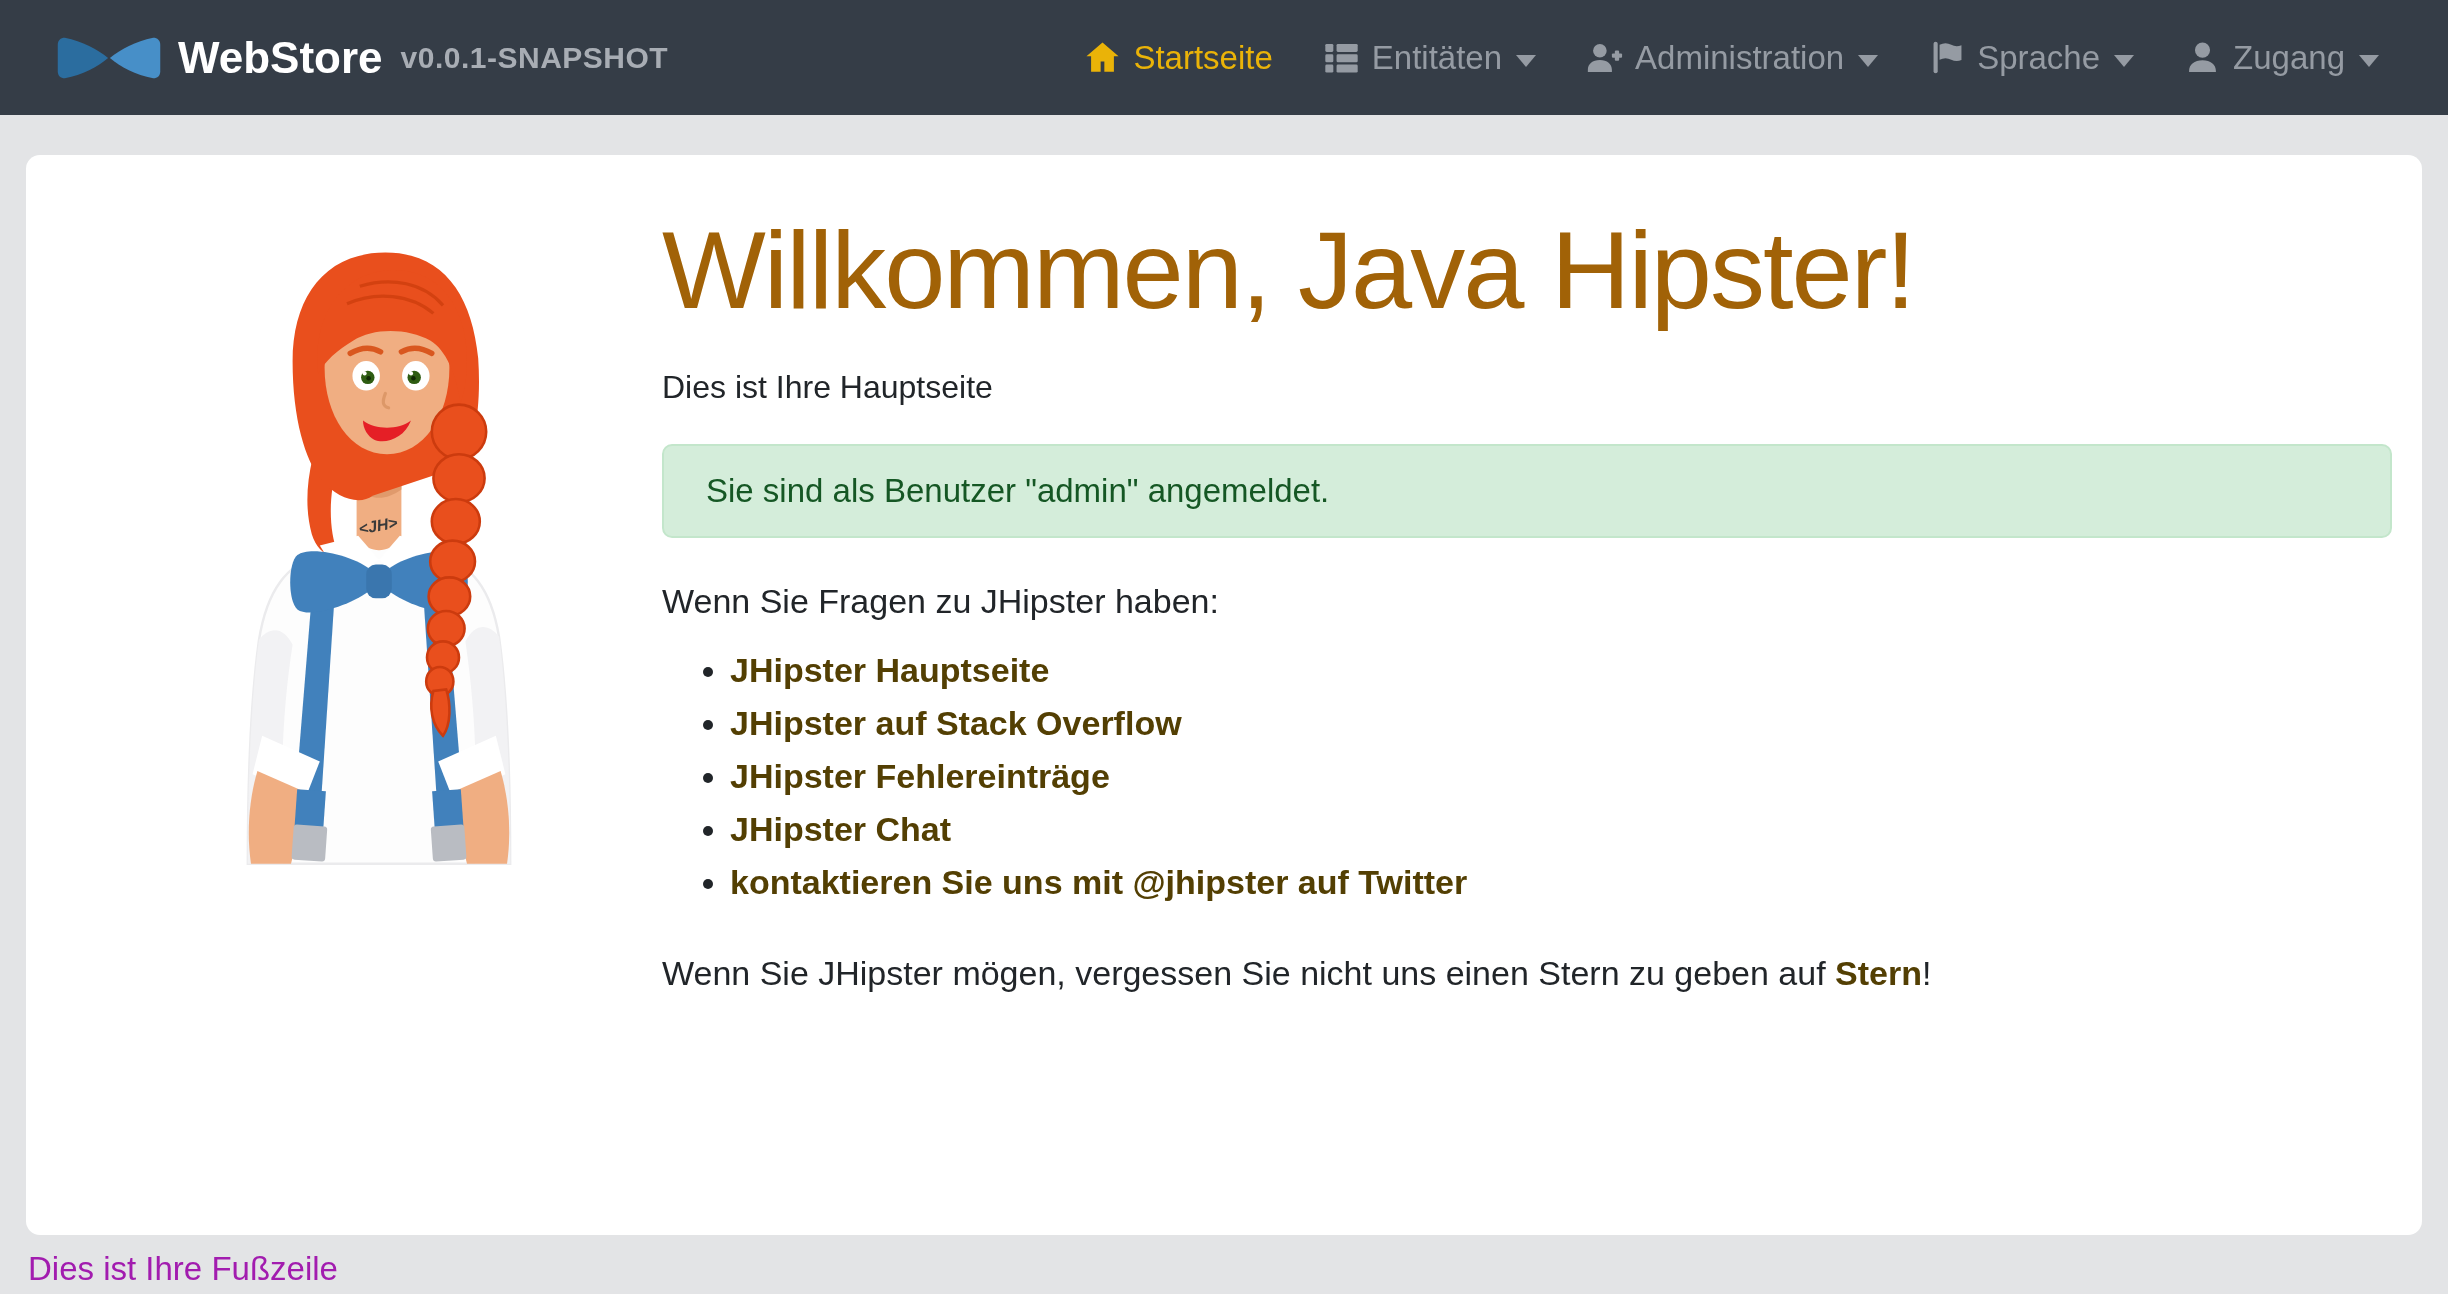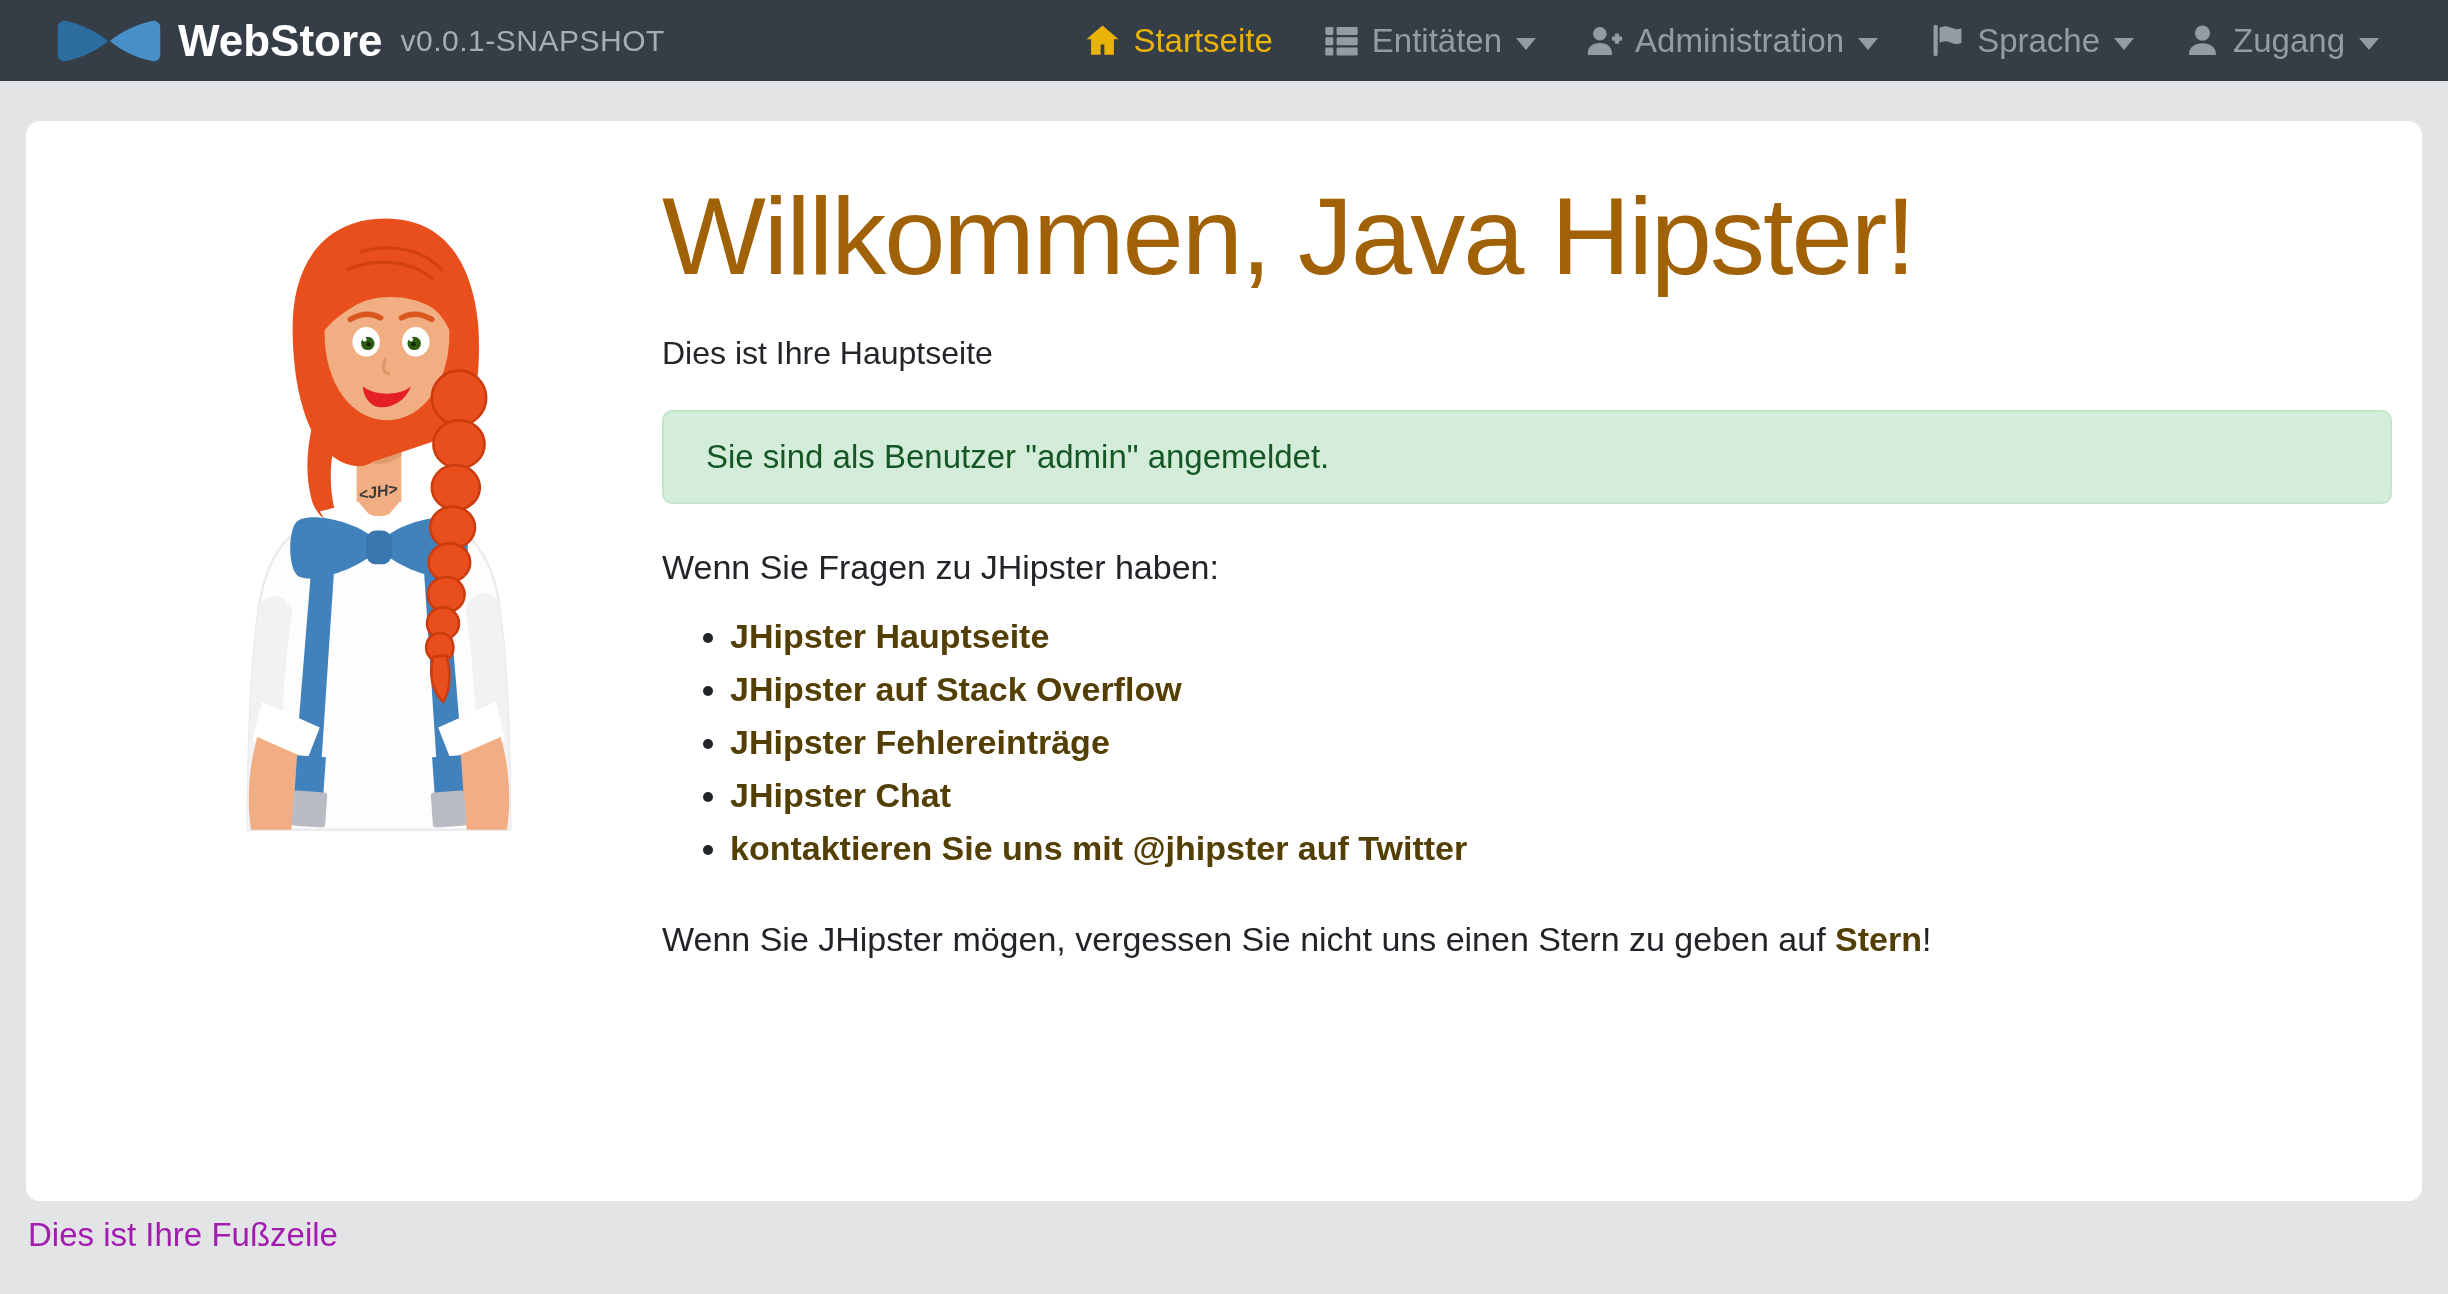--- a/index.html
+++ b/index.html
@@ -7,28 +7,28 @@
   body {
     width:2448px; height:1294px;
     background:#e3e4e6;
     font-family:"Liberation Sans","DejaVu Sans",sans-serif;
     color:#212529;
     overflow:hidden;
   }
 
   
   .navbar {
-    height:81px; background:#353d47;
+    height:115px; background:#353d47;
     display:flex; align-items:center;
     padding:0 44px 0 56px;
   }
   .brand { display:flex; align-items:center; text-decoration:none; cursor:pointer; }
   .brand-logo { width:106px; height:58px; }
   .brand-name { color:#ffffff; font-size:44px; font-weight:600; margin-left:16px; letter-spacing:0; }
-  .brand-version { color:#a8adb4; font-size:30px; font-weight:400; margin-left:18px; letter-spacing:0.5px; }
+  .brand-version { color:#a8adb4; font-size:30px; font-weight:700; margin-left:18px; letter-spacing:0.5px; }
   .nav { margin-left:auto; display:flex; align-items:center; }
   .nav-item {
     display:flex; align-items:center;
     padding:0 25px; color:#959ba3;
     font-size:33px; text-decoration:none; cursor:pointer; white-space:nowrap;
   }
   .nav-item.active { color:#eab308; }
   .nicon { width:37px; height:37px; margin-right:12px; fill:currentColor; flex:0 0 auto; }
   .caret {
     display:inline-block; width:0; height:0; margin-left:14px; margin-top:6px;

